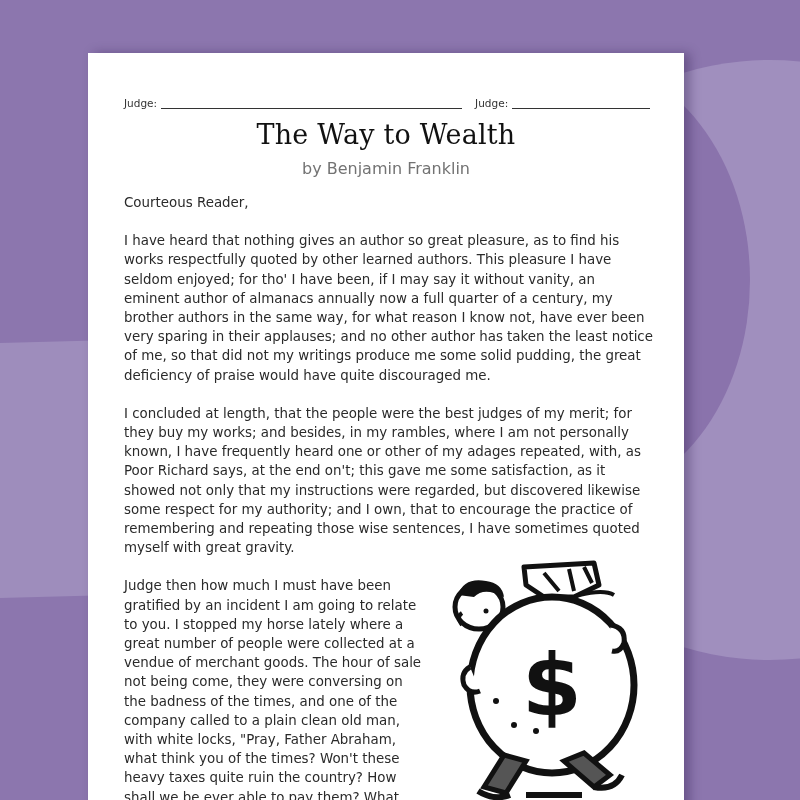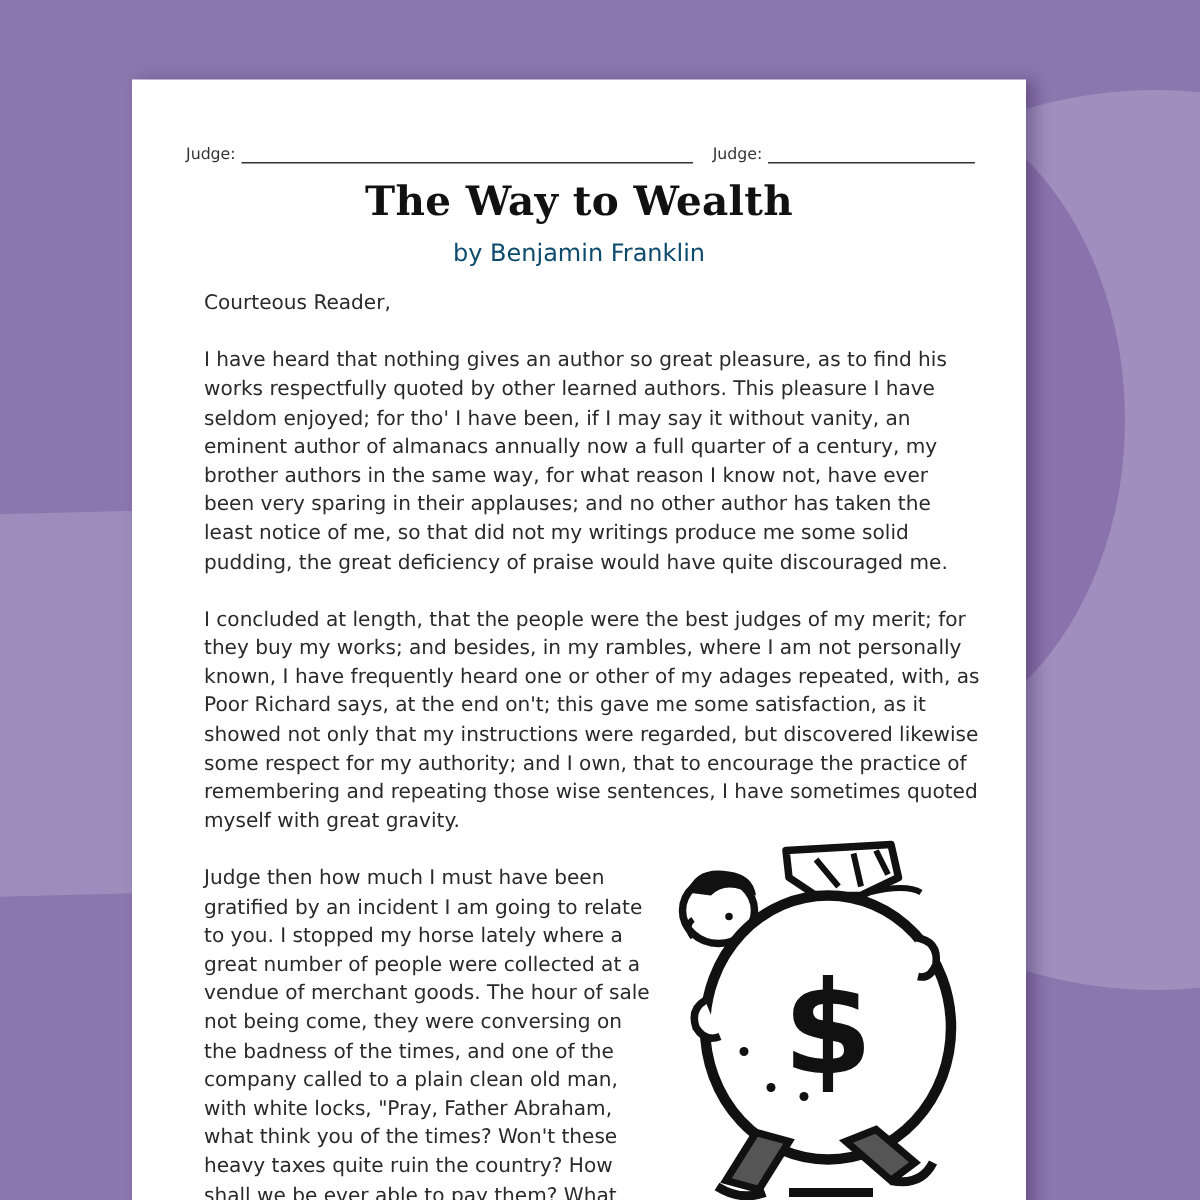--- a/index.html
+++ b/index.html
@@ -31,31 +31,31 @@
       position: absolute; top: 40px; left: 36px; right: 32px; height: 16px;
       font-size: 10.5px; color: #333; display: flex; align-items: flex-end;
     }
     .header-row .lbl { margin-right: 4px; }
     .line { border-bottom: 1px solid #333; height: 11px; }
     .line.name { width: 301px; margin-right: 13px; }
     .line.date { width: 138px; }
     .title {
       position: absolute; top: 66px; left: 0; right: 0; text-align: center;
       font-family: "DejaVu Serif", "Liberation Serif", serif;
-      font-weight: bold; font-size: 27px; color: #111; letter-spacing: 0.2px;
+      font-weight: normal; font-size: 27px; color: #111; letter-spacing: 0.2px;
     }
     .subtitle {
       position: absolute; top: 106px; left: 0; right: 0; text-align: center;
-      font-size: 16px; color: #0c4a6e;
+      font-size: 16px; color: #737373;
     }
     .body {
       position: absolute; top: 140px; left: 36px; width: 530px;
       font-size: 13.4px; line-height: 19.2px; color: #2a2a2a;
     }
-    .body p { margin: 0 0 19px 12px; }
+    .body p { margin: 0 0 19px 0; }
     .narrow { width: 300px; }
     .illustration {
       position: absolute; left: 346px; top: 502px; width: 220px; height: 250px;
     }
   </style>
 </head>
 <body>
 
 <div class="bg-layer">
   <div class="bg-band"></div>

